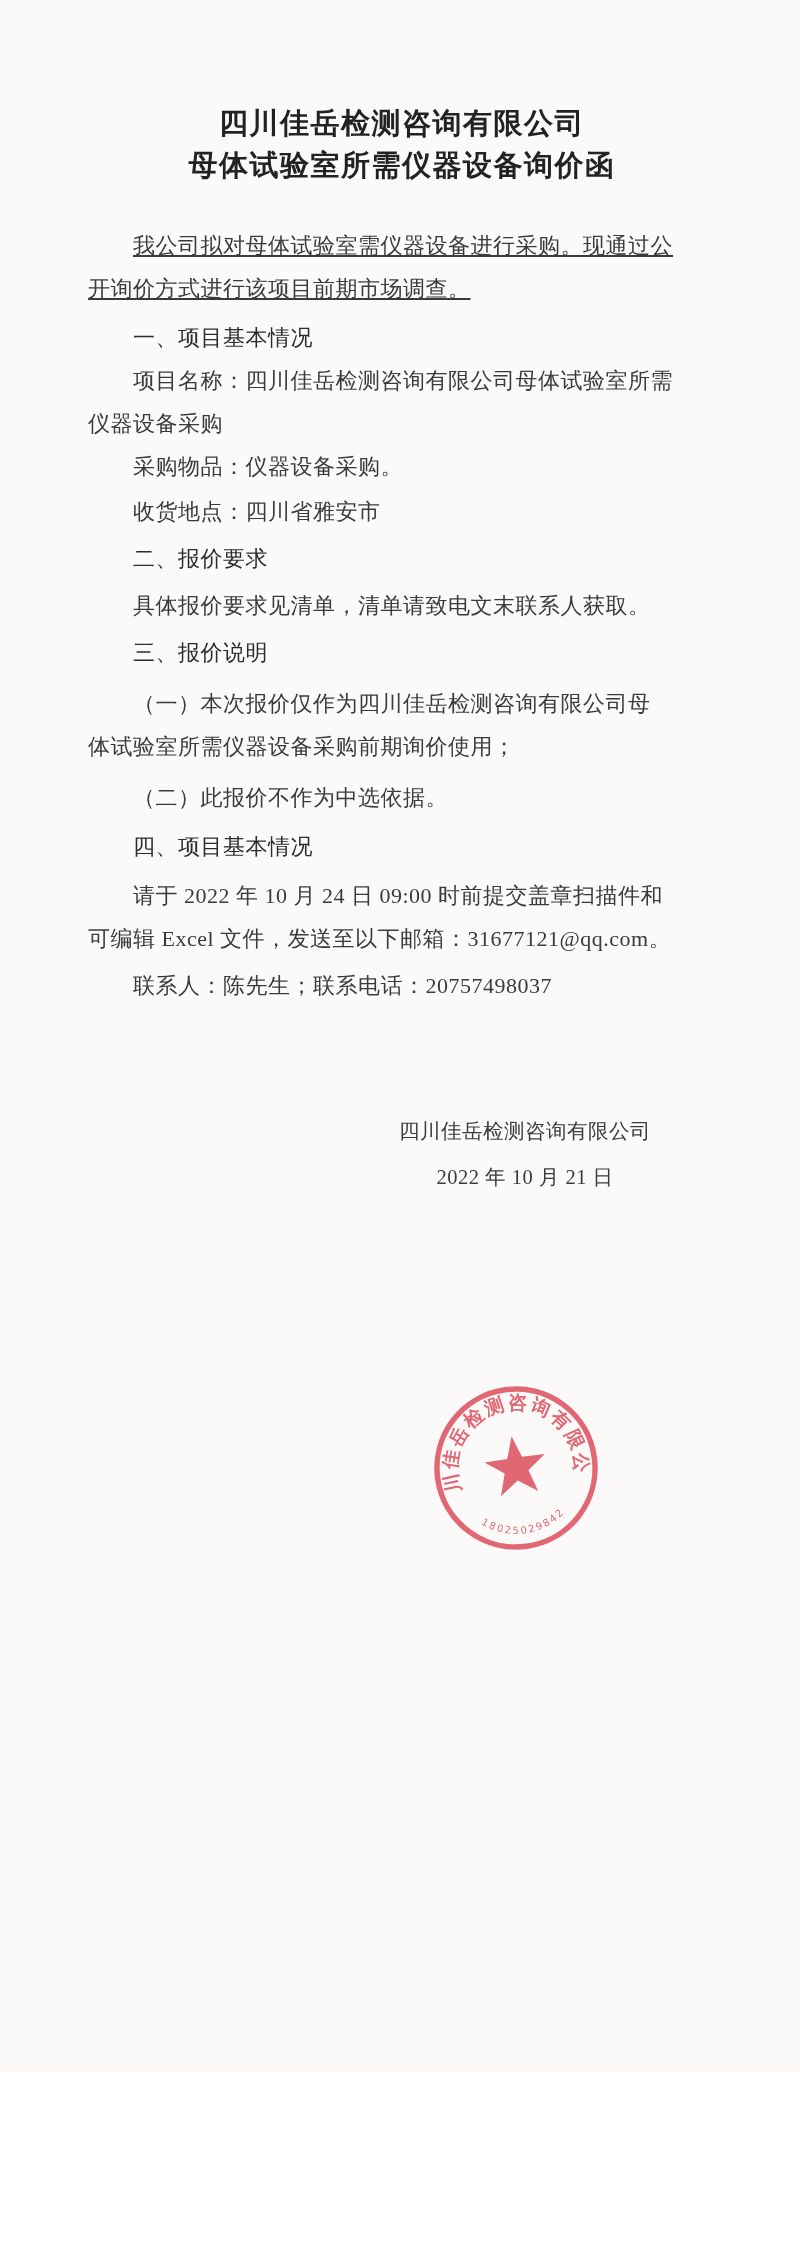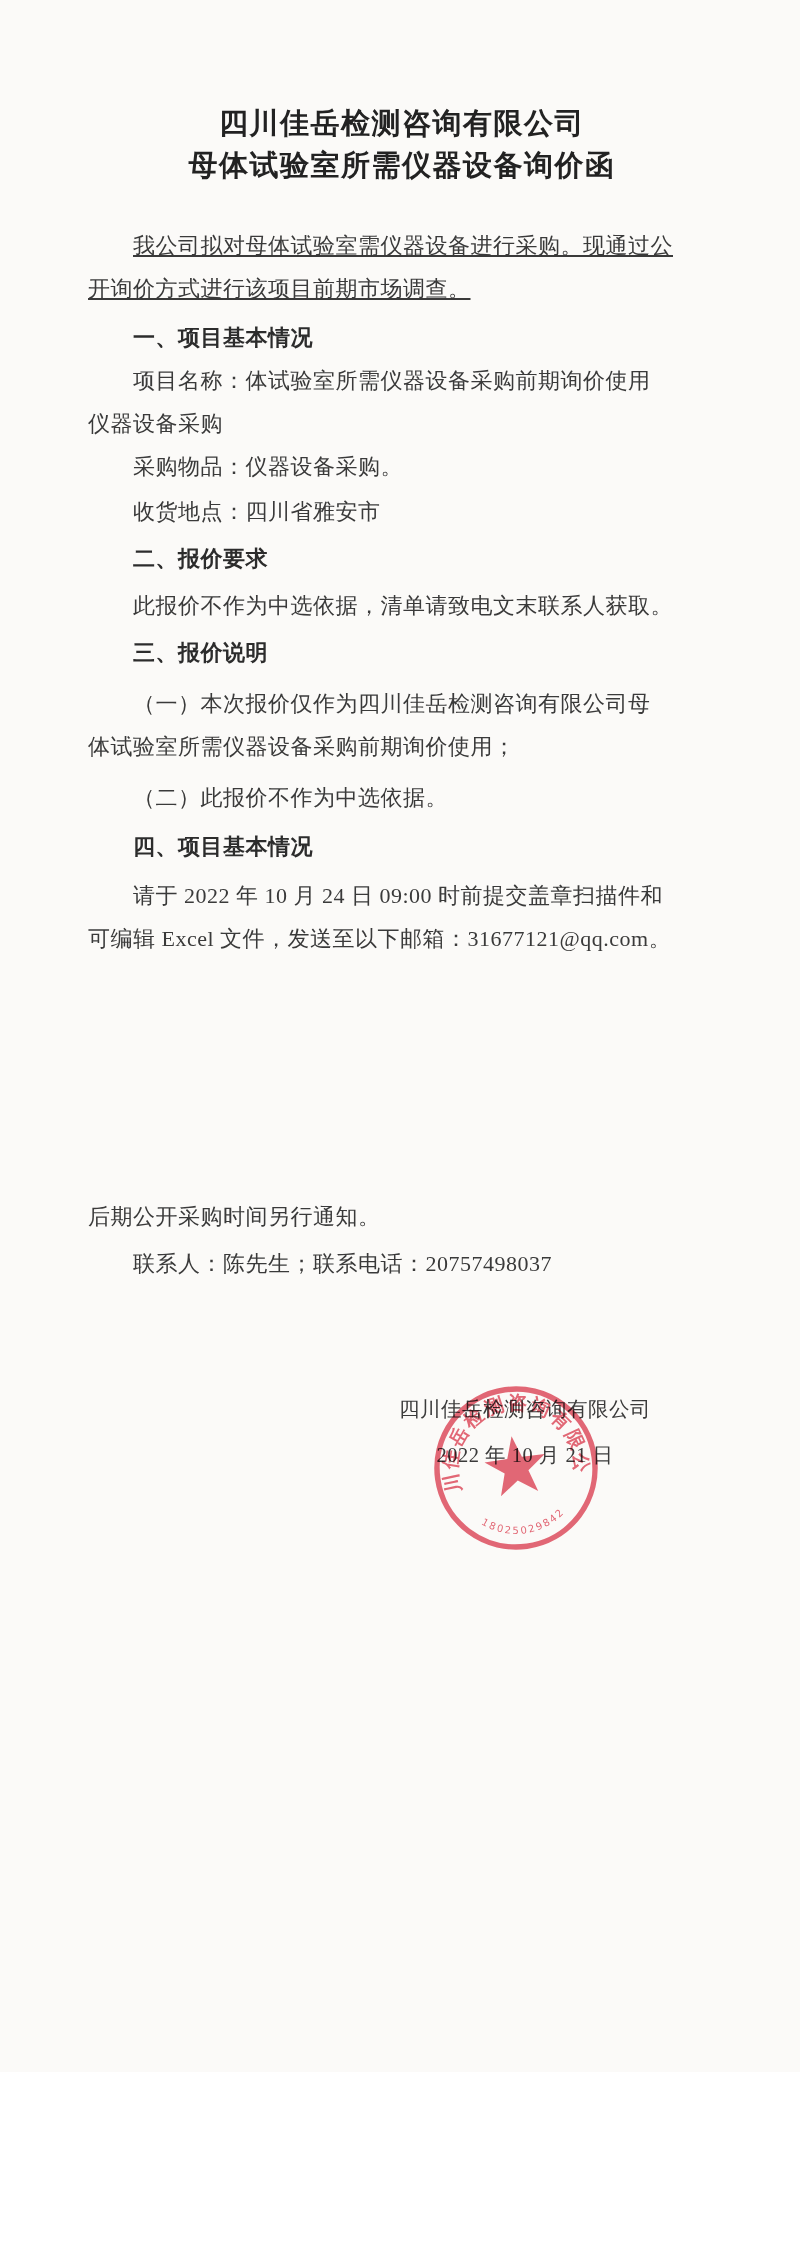--- a/index.html
+++ b/index.html
@@ -12,21 +12,21 @@
     color:#3a3a3a;
   }
   .content{padding:0 84px 0 88px;}
   .title-block{padding-top:102px;}
   .title-line{
     font-size:29px;line-height:42px;font-weight:700;
     text-align:center;letter-spacing:1.5px;color:#222;
   }
   .line{font-size:22px;line-height:43px;letter-spacing:.5px;white-space:nowrap;}
   .ind{padding-left:45px;}
-  .hd{font-weight:700;color:#2c2c2c;}
+  .hd{font-weight:400;color:#2c2c2c;}
   .intro{margin-top:38px;text-decoration:underline;}
   .sig-block{
     margin-left:302px;margin-top:101px;width:270px;
     text-align:center;
   }
   .sig-line{font-size:20.5px;line-height:46px;letter-spacing:.5px;white-space:nowrap;}
   .stamp{
     position:absolute;left:410px;top:1362px;width:212px;height:212px;
     mix-blend-mode:multiply;opacity:.82;
   }
@@ -42,43 +42,42 @@
       <div class="title-line">母体试验室所需仪器设备询价函</div>
     </div>
 
     <div class="intro">
       <div class="line ind">我公司拟对母体试验室需仪器设备进行采购。现通过公</div>
       <div class="line">开询价方式进行该项目前期市场调查。</div>
     </div>
 
     <div class="line ind hd" style="margin-top:6px">一、项目基本情况</div>
     <div>
-      <div class="line ind">项目名称：体试验室所需仪器设备采购前期询价使用</div>
+      <div class="line ind">项目名称：四川佳岳检测咨询有限公司母体试验室所需</div>
       <div class="line">仪器设备采购</div>
     </div>
     <div class="line ind">采购物品：仪器设备采购。</div>
     <div class="line ind" style="margin-top:2px">收货地点：四川省雅安市</div>
 
     <div class="line ind hd" style="margin-top:4px">二、报价要求</div>
-    <div class="line ind" style="margin-top:4px">此报价不作为中选依据，清单请致电文末联系人获取。</div>
+    <div class="line ind" style="margin-top:4px">具体报价要求见清单，清单请致电文末联系人获取。</div>
 
     <div class="line ind hd" style="margin-top:4px">三、报价说明</div>
     <div style="margin-top:8px">
       <div class="line ind">（一）本次报价仅作为四川佳岳检测咨询有限公司母</div>
       <div class="line">体试验室所需仪器设备采购前期询价使用；</div>
     </div>
     <div class="line ind" style="margin-top:8px">（二）此报价不作为中选依据。</div>
 
     <div class="line ind hd" style="margin-top:6px">四、项目基本情况</div>
     <div style="margin-top:6px">
       <div class="line ind">请于 2022 年 10 月 24 日 09:00 时前提交盖章扫描件和</div>
       <div class="line">可编辑 Excel 文件，发送至以下邮箱：31677121@qq.com。</div>
     </div>
 
-    <div class="line" style="margin-top:235px">后期公开采购时间另行通知。</div>
     <div class="line ind" style="margin-top:4px">联系人：陈先生；联系电话：20757498037</div>
 
     <div class="sig-block">
       <div class="sig-line">四川佳岳检测咨询有限公司</div>
       <div class="sig-line">2022 年 10 月 21 日</div>
     </div>
   </div>
 
   <svg class="stamp" viewBox="0 0 212 212">
     <g transform="rotate(-8 106 106)" fill="none">

